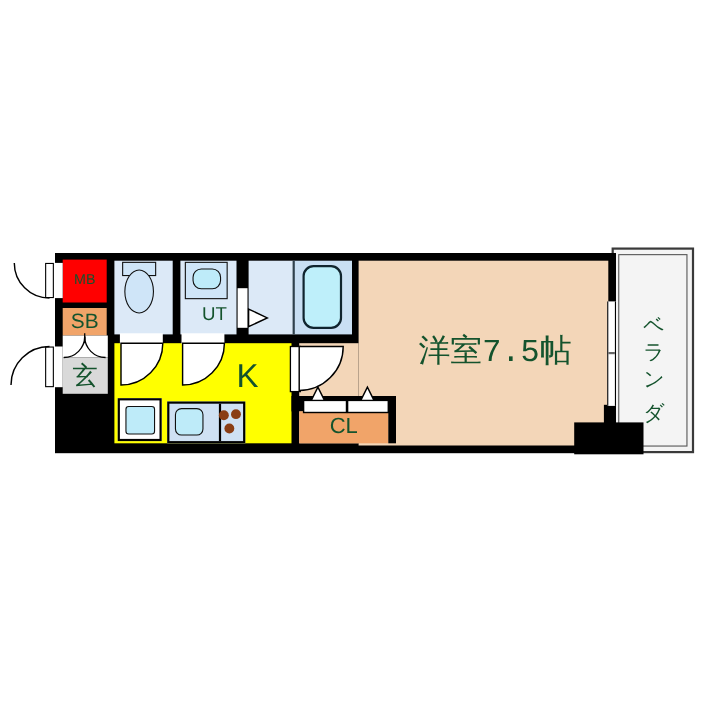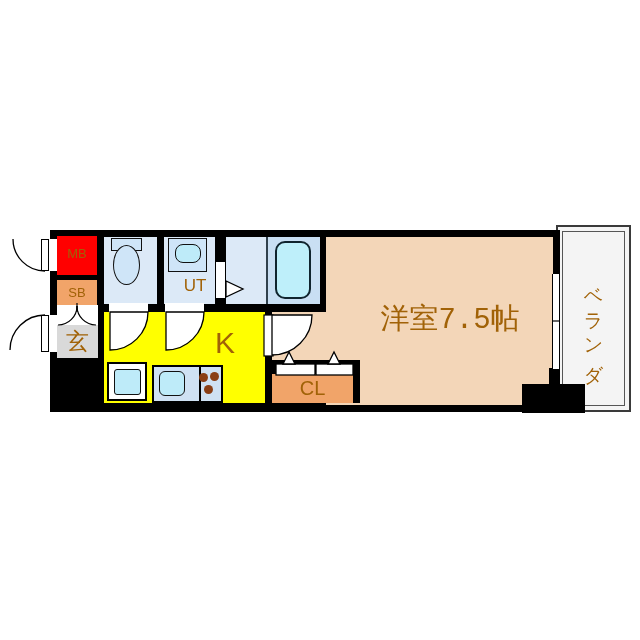--- a/index.html
+++ b/index.html
@@ -1,17 +1,17 @@
 <!DOCTYPE html>
 <html style="--c-wall: #000000; --c-mb_red: #FF0000; --c-cabinet_orange: #F1A469; --c-kitchen_yellow: #FFFF00; --c-room_peach: #F3D6B8; --c-genkan_gray: #D9D9D9; --c-wet_room_blue: #DCE9F7; --c-bath_panel_blue: #C9DFF3; --c-tub_cyan: #BEEFFA; --c-fixture_blue: #CFE5F8; --c-basin_cyan: #BEEBF9; --c-counter_blue: #CFE1F3; --c-burner_brown: #8A3E15; --c-veranda_white: #F4F4F4;"><head>
 <meta charset="utf-8">
 <style>
   html,body{margin:0;padding:0;background:#fff;}
   #plan{position:relative;width:640px;height:640px;background:#fff;overflow:hidden;
-        font-family:"Liberation Sans","DejaVu Sans",sans-serif;color:#a16207;}
+        font-family:"Liberation Sans","DejaVu Sans",sans-serif;color:#14532d;}
   .abs{position:absolute;box-sizing:border-box;}
   
   #unit{left:50px;top:230px;width:510px;height:182px;background:var(--c-wall);z-index:1;}
   
   #veranda{left:556px;top:225px;width:75px;height:187px;background:var(--c-veranda_white);
            border:2px solid #3a3a3a;z-index:0;}
   #veranda-inner{left:4px;top:4px;right:4px;bottom:4px;border:1px solid #555;}
   .v-label{writing-mode:vertical-rl;text-orientation:upright;letter-spacing:4px;
            font-size:19px;line-height:1;}
   
@@ -60,21 +60,21 @@
   #burner1{left:199px;top:373px;} #burner2{left:210px;top:372px;} #burner3{left:204px;top:385px;}
   #fridge{left:107px;top:362px;width:40px;height:39px;background:#fff;border:2px solid #000;}
   #fridge-inner{left:5px;top:5px;width:27px;height:26px;border-radius:3px;
                 background:var(--c-basin_cyan);border:1.5px solid #111;}
   
   #overlay{left:0;top:0;width:640px;height:640px;z-index:5;pointer-events:none;}
   
   .label{z-index:6;display:flex;align-items:center;justify-content:center;
          text-align:center;line-height:1;}
   #mb-label{left:57px;top:236px;width:40px;height:34px;font-size:13px;}
-  #sb-label{left:57px;top:280px;width:40px;height:25px;font-size:13px;}
+  #sb-label{left:57px;top:280px;width:40px;height:25px;font-size:19px;}
   #genkan-label{left:57px;top:326px;width:41px;height:31px;font-size:23px;}
   #ut-label{left:164px;top:272px;width:62px;height:26px;font-size:17px;}
   #k-label{left:203px;top:326px;width:44px;height:34px;font-size:30px;font-weight:500;}
   #cl-label{left:272px;top:374px;width:81px;height:28px;font-size:20px;}
   #room-label{left:350px;top:303px;width:200px;height:34px;font-size:29px;font-family:Liberation Mono, monospace;}
   #veranda-label{left:581px;top:270px;width:26px;height:110px;}
 </style>
 </head>
 <body>
 

